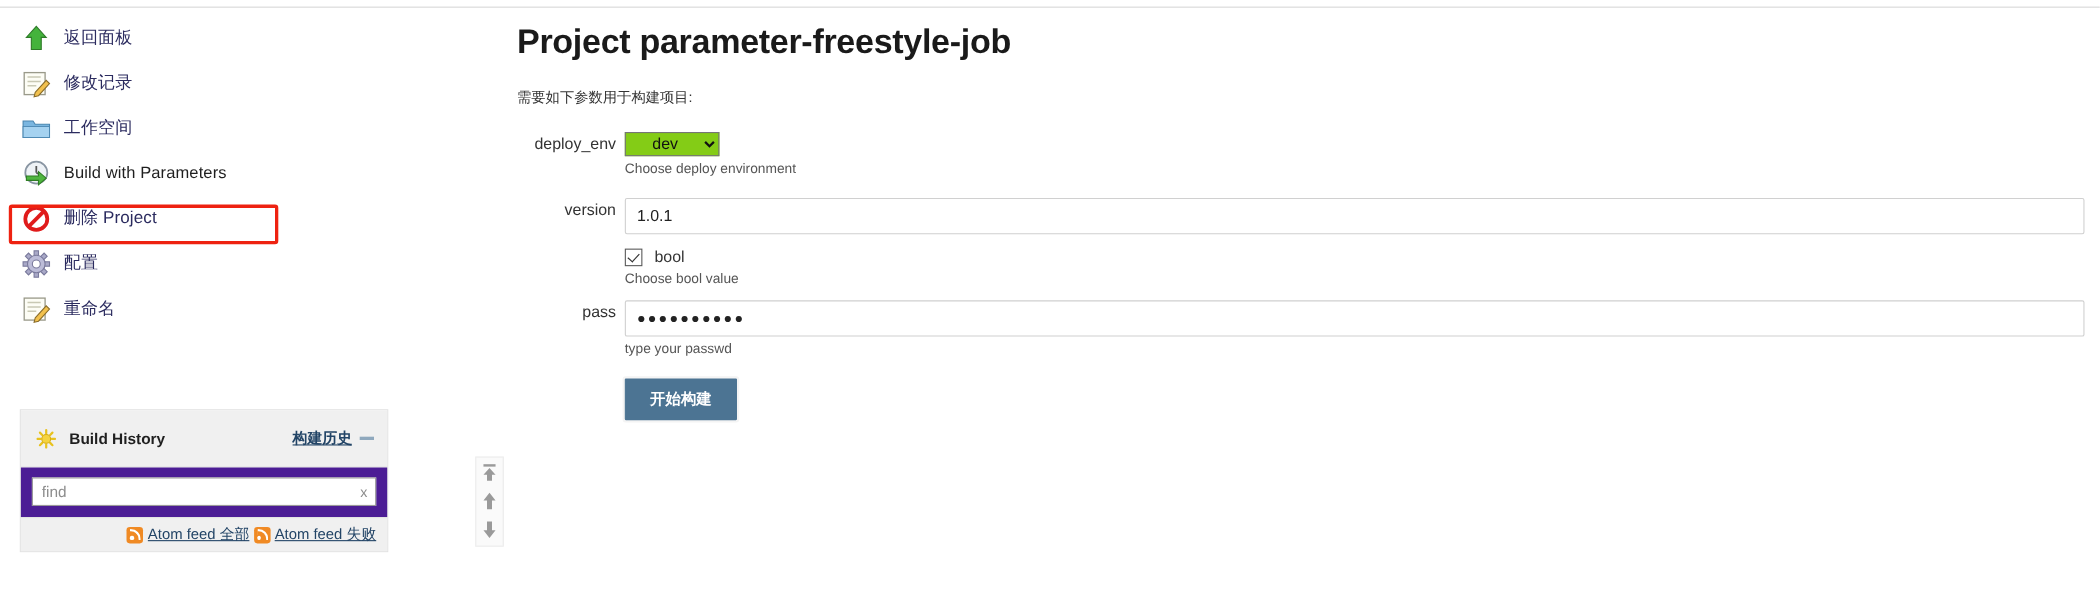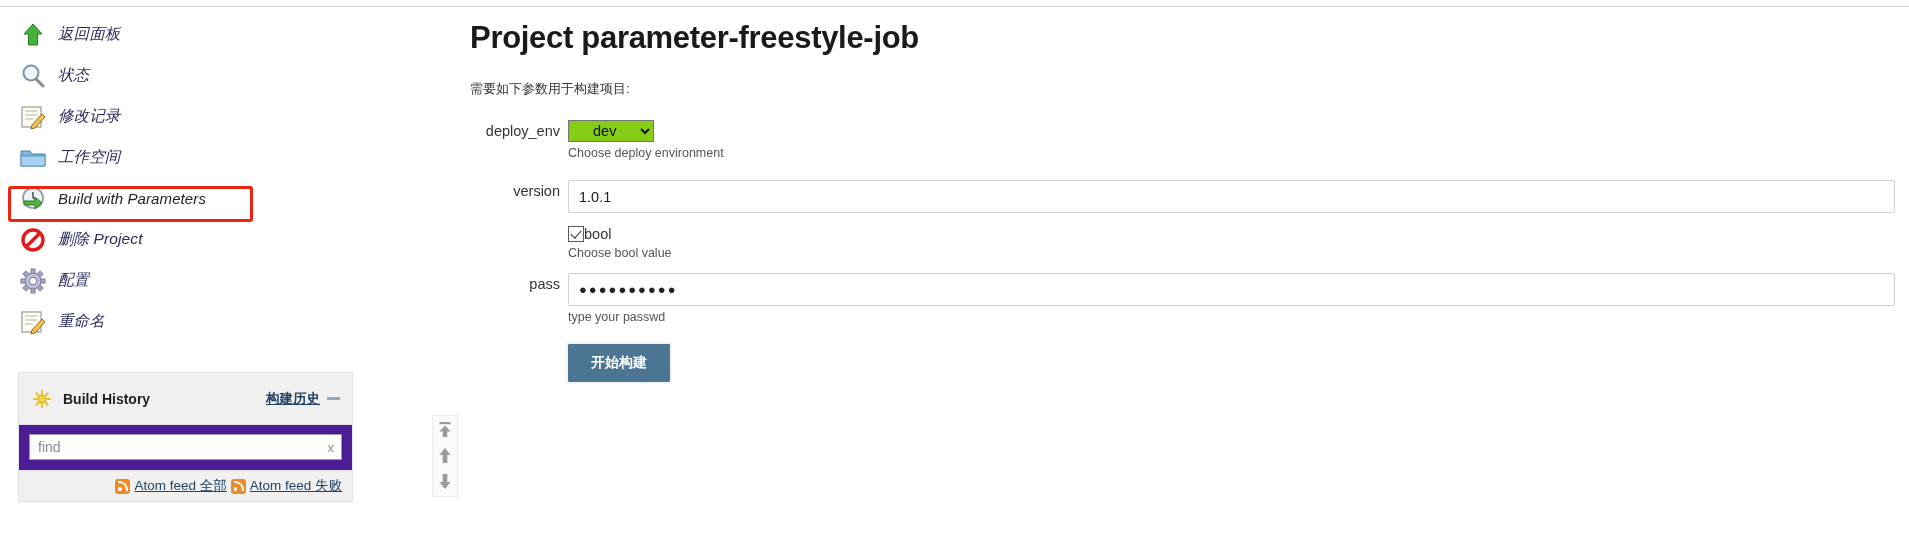--- a/index.html
+++ b/index.html
@@ -12,21 +12,21 @@
 
   .top-rule {
     position: absolute; left: 0; top: 6px; width: 1909px; height: 1px;
     background: #d8d8d8;
   }
 
   
   #sidebar {
     position: absolute; left: 0; top: 14px; width: 440px;
   }
-  .side-tasks { padding: 0 0 0 12px; font-style: italic; }
+  .side-tasks { padding: 0 0 0 12px; }
   .task {
     position: relative;
     display: flex; align-items: center;
     height: 41px;
     padding-left: 6px;
     text-decoration: none;
   }
   .task .glyph {
     width: 30px; height: 30px; flex: 0 0 30px;
     margin-right: 10px;
@@ -153,21 +153,21 @@
   }
   input.jenkins-text {
     width: 100%; height: 33px;
     border: 1px solid #d0d0d0; border-radius: 2px;
     background: #fff; font-size: 14.5px; color: #222;
     padding: 0 10px; outline: none;
     font-family: "Liberation Sans", sans-serif;
   }
   input.jenkins-text.pw { letter-spacing: 2px; font-size: 13px; }
 
-  .cbrow { display: flex; align-items: center; }
+  .cbrow { display: flex; align-items: center; gap: 11px; }
   .cbox {
     width: 16px; height: 16px; border: 1px solid #5a5a5a;
     background: #fff; position: relative; flex: 0 0 16px;
   }
   .cbox.checked::after {
     content: ""; position: absolute; left: 4px; top: 1px;
     width: 5px; height: 9px;
     border: solid #333; border-width: 0 1.6px 1.6px 0;
     transform: rotate(42deg);
   }
@@ -200,29 +200,20 @@
 
     <a class="task" href="#">
       <span class="glyph">
         <svg width="30" height="30" viewBox="0 0 30 30">
           <path d="M15 4 L24 14 L19.5 14 L19.5 25 L10.5 25 L10.5 14 L6 14 Z" fill="#44b33c" stroke="#2e7a28" stroke-width="1"></path>
         </svg>
       </span>
       <span class="tlabel">返回面板</span>
     </a>
 
-    <a class="task" href="#">
-      <span class="glyph">
-        <svg width="30" height="30" viewBox="0 0 30 30">
-          <circle cx="13" cy="12" r="7.5" fill="#eef4fb" stroke="#7a94ad" stroke-width="2"></circle>
-          <line x1="18" y1="18" x2="25" y2="25" stroke="#8c8c8c" stroke-width="3" stroke-linecap="round"></line>
-        </svg>
-      </span>
-      <span class="tlabel">状态</span>
-    </a>
 
     <a class="task" href="#">
       <span class="glyph">
         <svg width="30" height="30" viewBox="0 0 30 30">
           <rect x="4" y="5" width="19" height="20" fill="#fdfdf5" stroke="#9a9a8a" stroke-width="1.2"></rect>
           <line x1="7" y1="9" x2="19" y2="9" stroke="#c9c9b4" stroke-width="1.4"></line>
           <line x1="7" y1="13" x2="19" y2="13" stroke="#c9c9b4" stroke-width="1.4"></line>
           <line x1="7" y1="17" x2="15" y2="17" stroke="#c9c9b4" stroke-width="1.4"></line>
           <path d="M14 23 L24 12 L27 15 L17 26 L13 27 Z" fill="#f2c14e" stroke="#8a6d2a" stroke-width="1"></path>
         </svg>

